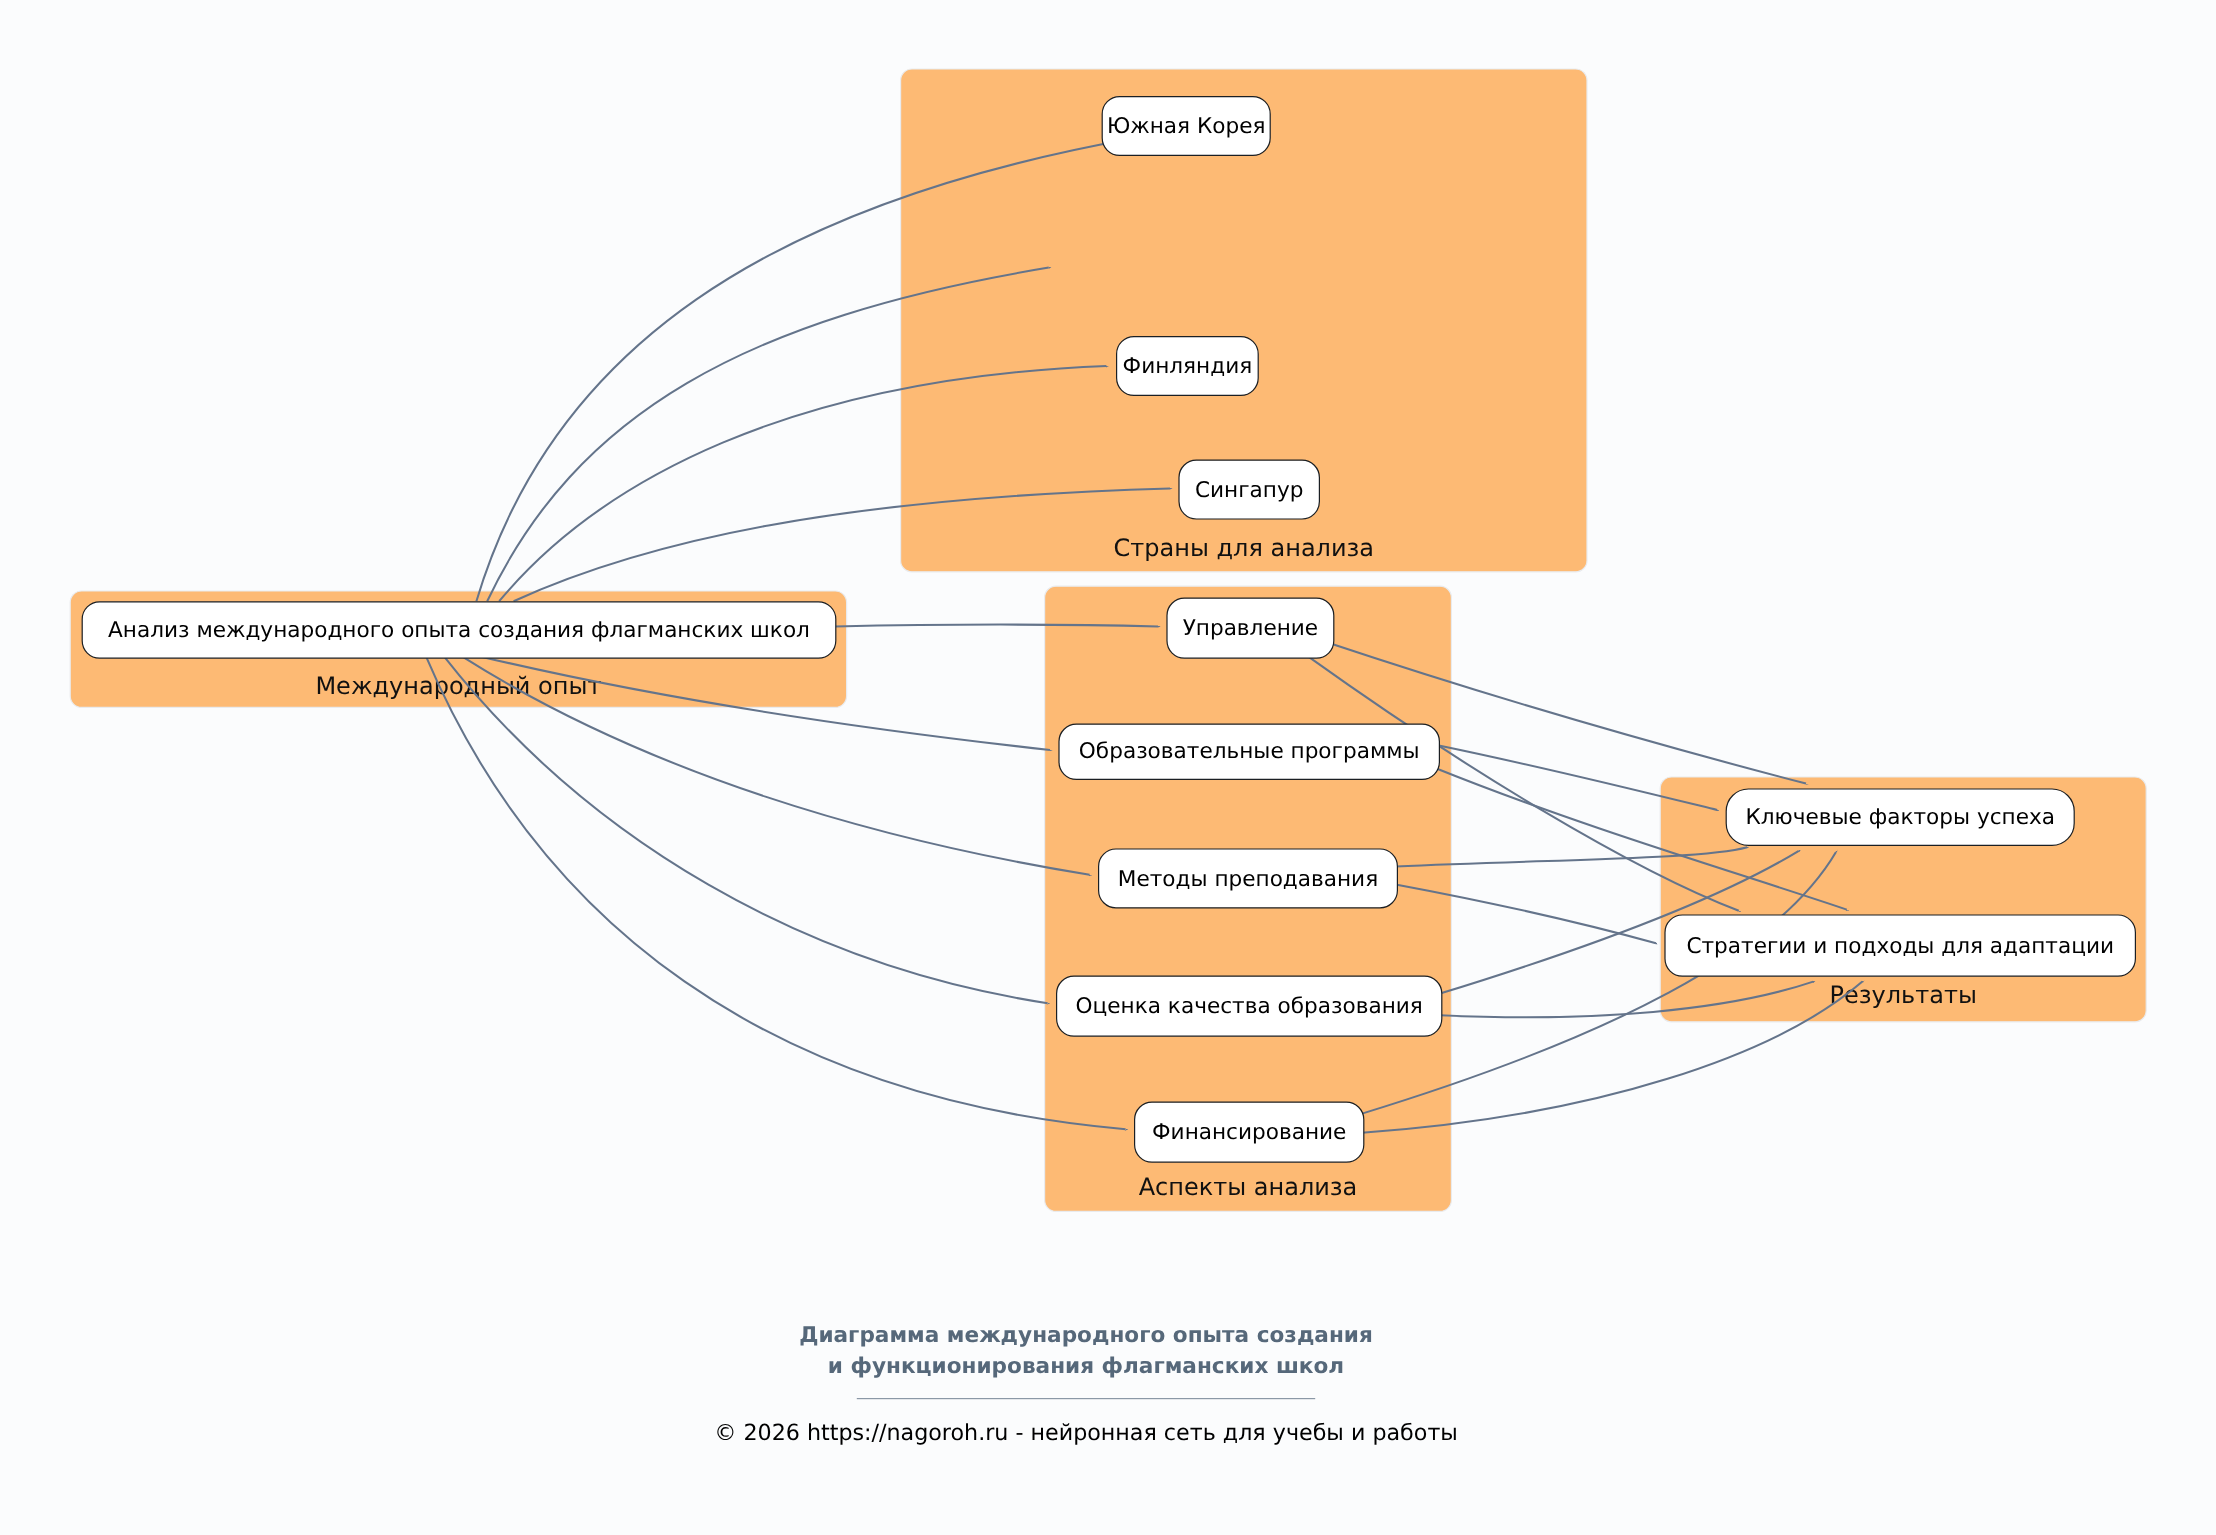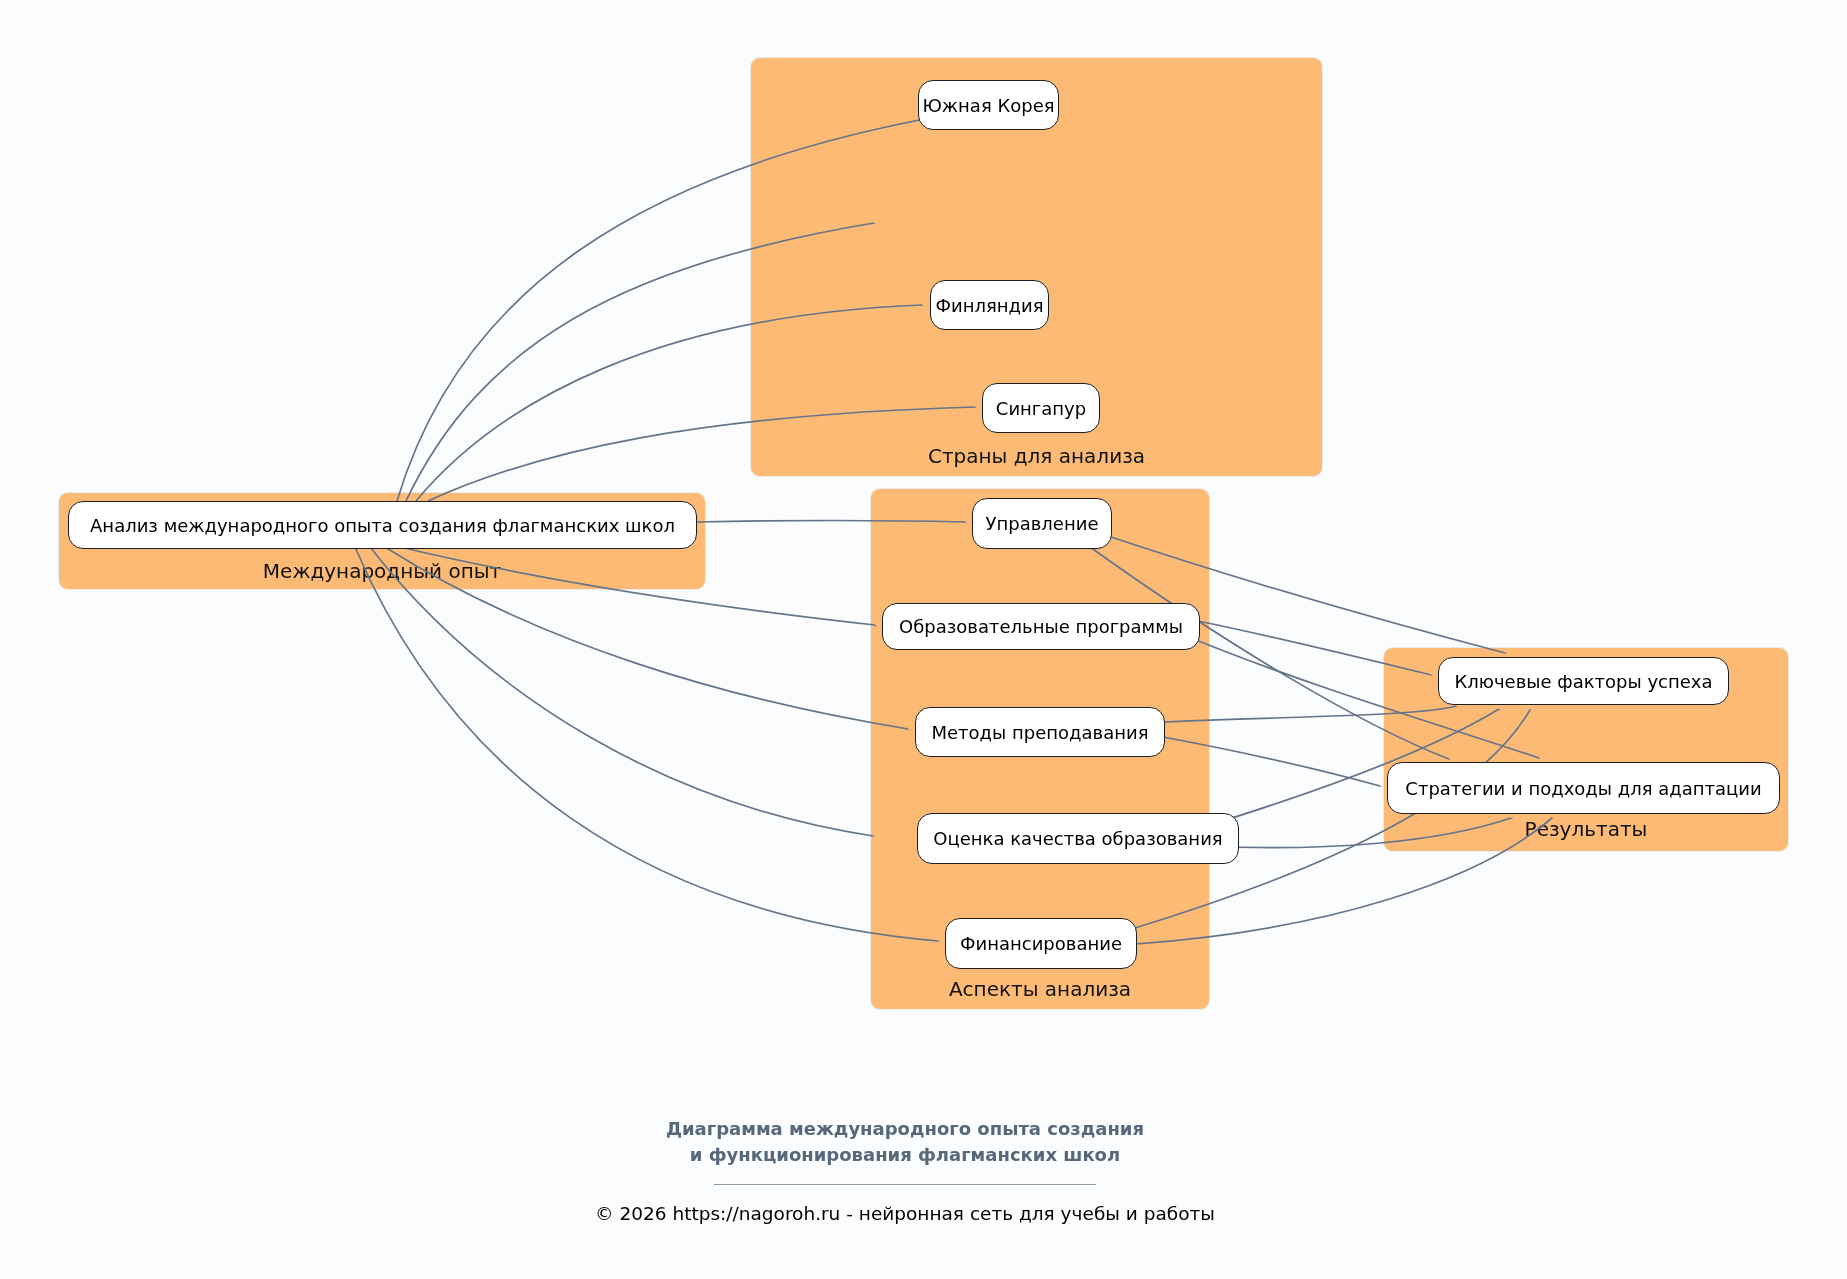--- a/index.html
+++ b/index.html
@@ -18,21 +18,21 @@
     position:absolute;background:#ffffff;border:1.8px solid #1b1f23;border-radius:15px;
     display:flex;align-items:center;justify-content:center;
     font-size:18px;color:#000;white-space:nowrap;z-index:3;
   }
   svg.edges{position:absolute;left:0;top:0;z-index:2;}
   svg.edges path.edge{fill:none;stroke:#64748b;stroke-width:1.7px;}
   .bottom-block{
     position:absolute;left:455px;top:1100px;width:900px;text-align:center;z-index:1;
   }
   .diagram-title{
-    margin:16px auto;max-width:480px;font-size:18px;font-weight:bold;
+    margin:0 auto;max-width:480px;font-size:18px;font-weight:bold;
     color:#56687a;line-height:1.45;
   }
   .title-divider{
     margin:13px auto 0 auto;width:382px;height:0;border:none;
     border-top:1.5px solid #8b98a6;
   }
   .copyright{
     margin:18px auto 0 auto;font-size:18.5px;color:#000000;white-space:nowrap;
   }
 </style>
@@ -89,24 +89,24 @@
 
   <div class="node" style="left:68px;top:501px;width:627px;height:46px;">Анализ международного опыта создания флагманских школ</div>
 
   <div class="node" style="left:918px;top:68px;width:139px;height:48px;margin-top:12px;">Южная Корея</div>
   <div class="node" style="left:930px;top:280px;width:117px;height:48px;">Финляндия</div>
   <div class="node" style="left:982px;top:383px;width:116px;height:48px;">Сингапур</div>
 
   <div class="node" style="left:972px;top:498px;width:138px;height:49px;">Управление</div>
   <div class="node" style="left:882px;top:603px;width:316px;height:45px;">Образовательные программы</div>
   <div class="node" style="left:915px;top:707px;width:248px;height:48px;">Методы преподавания</div>
-  <div class="node" style="left:880px;top:813px;width:320px;height:49px;margin-left:37px;">Оценка качества образования</div>
+  <div class="node" style="left:880px;top:813px;width:320px;height:49px;">Оценка качества образования</div>
   <div class="node" style="left:945px;top:918px;width:190px;height:49px;">Финансирование</div>
 
-  <div class="node" style="left:1438px;top:657px;width:289px;height:46px;">Ключевые факторы успеха</div>
+  <div class="node" style="left:1438px;top:657px;width:289px;height:46px;border-radius:19px;">Ключевые факторы успеха</div>
   <div class="node" style="left:1387px;top:762px;width:391px;height:50px;">Стратегии и подходы для адаптации</div>
 
   <div class="bottom-block">
     <p class="diagram-title">Диаграмма международного опыта создания и функционирования флагманских школ</p>
     <hr class="title-divider">
     <div class="copyright">© 2026 https://nagoroh.ru - нейронная сеть для учебы и работы</div>
   </div>
 
 </div>
 

